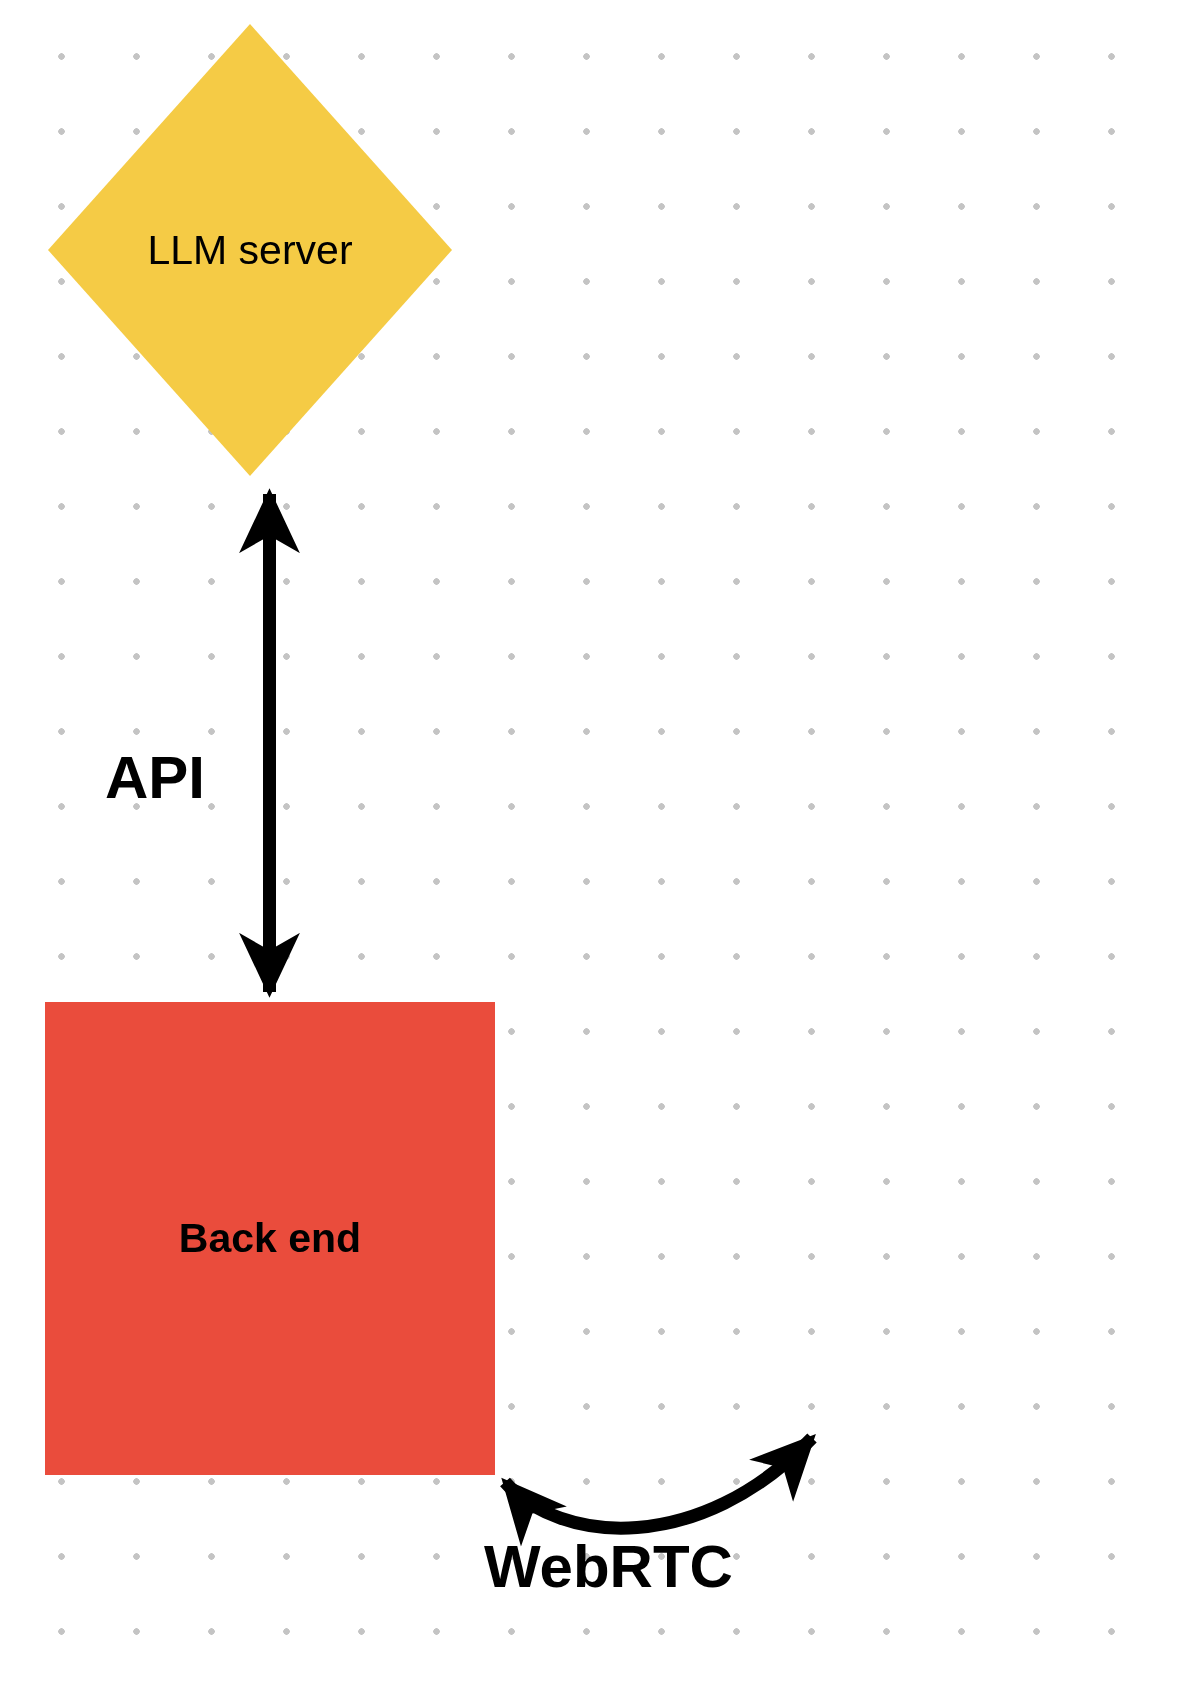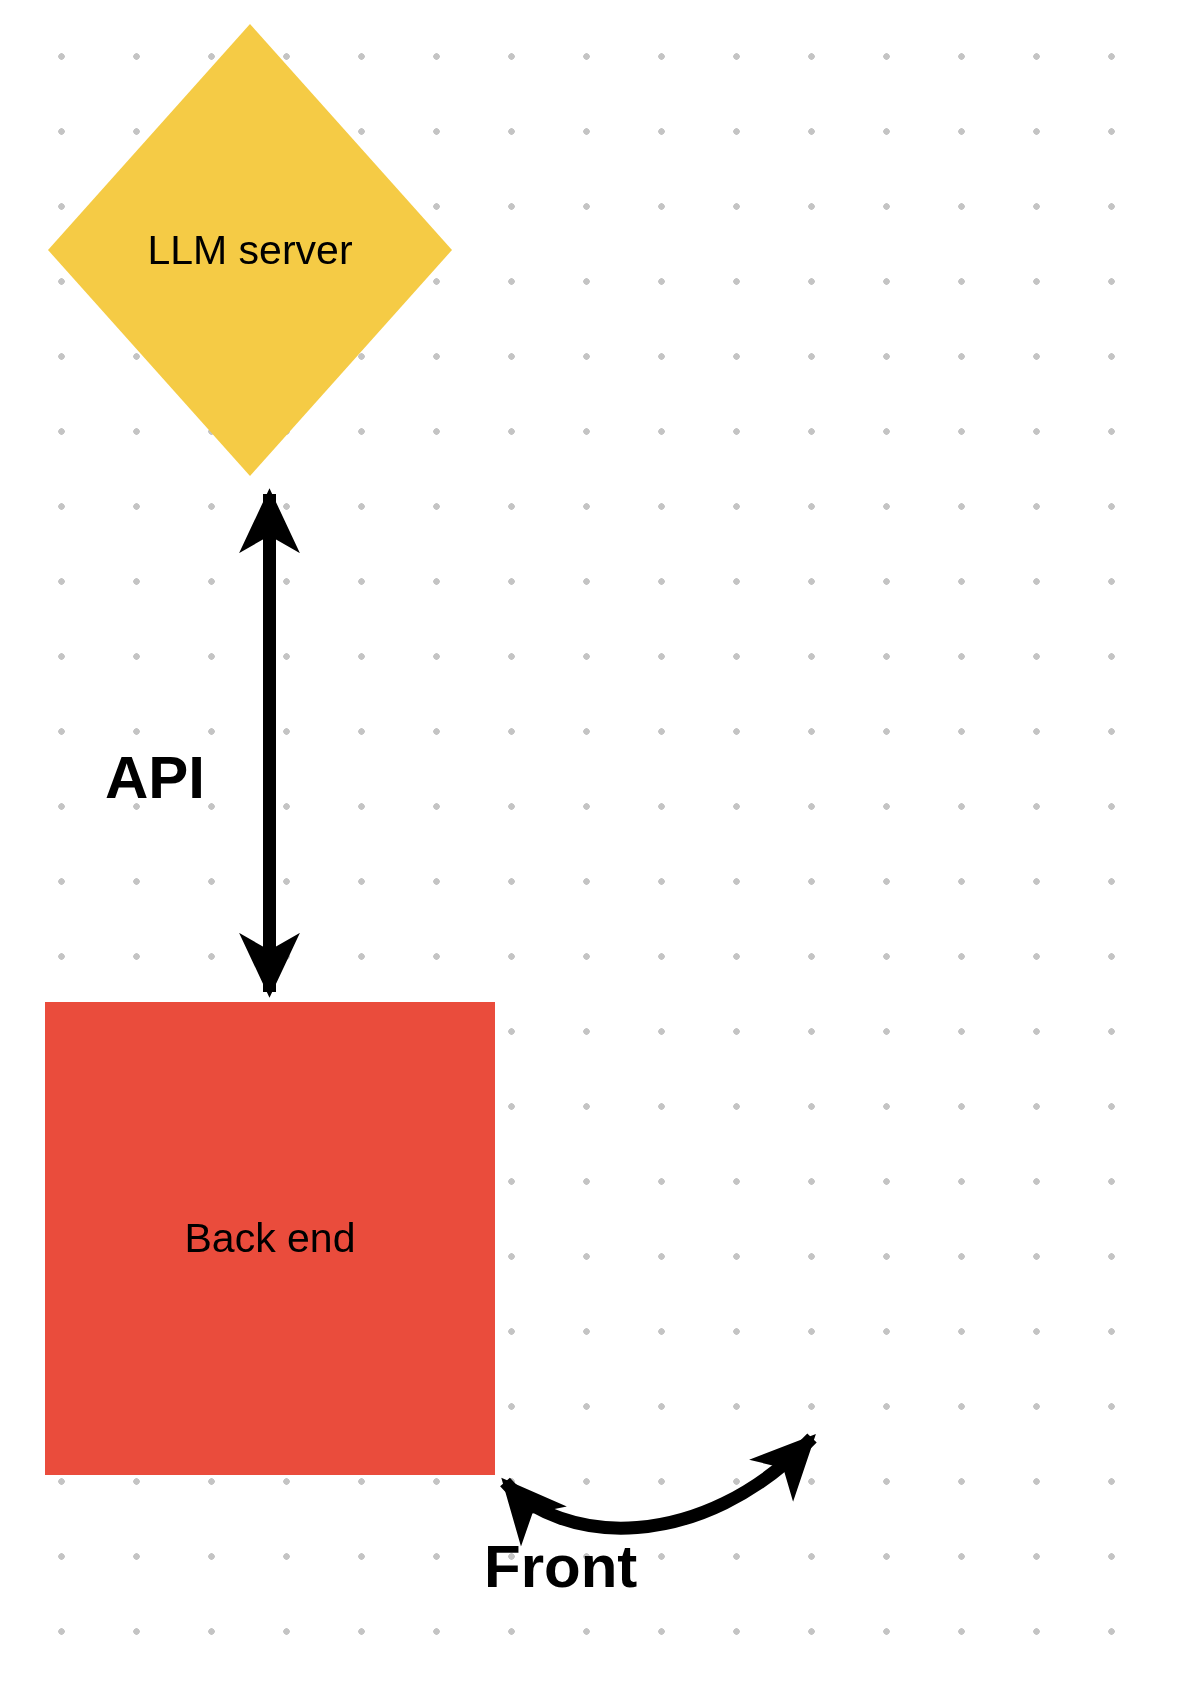--- a/index.html
+++ b/index.html
@@ -55,20 +55,21 @@
     height: 473px;
     background: #EA4C3C;
     display: flex;
     align-items: center;
     justify-content: center;
   }
   .node-rect .node-label {
     font-size: 41px;
     color: #000000;
     white-space: nowrap;
+    font-weight: bold;
   }
 
   
   .node-circle {
     position: absolute;
     left: 708px;
     top: 1001px;
     width: 444px;
     height: 444px;
     border-radius: 50%;
@@ -131,16 +132,16 @@
 
     <div class="node-rect">
       <span class="node-label">Back end</span>
     </div>
 
 
   </div>
 
   <div class="label-layer">
     <span class="edge-label" id="api-label">API</span>
-    <span class="edge-label" id="webrtc-label">Front</span>
+    <span class="edge-label" id="webrtc-label">WebRTC</span>
   </div>
 
 </div>
 
 </body></html>

